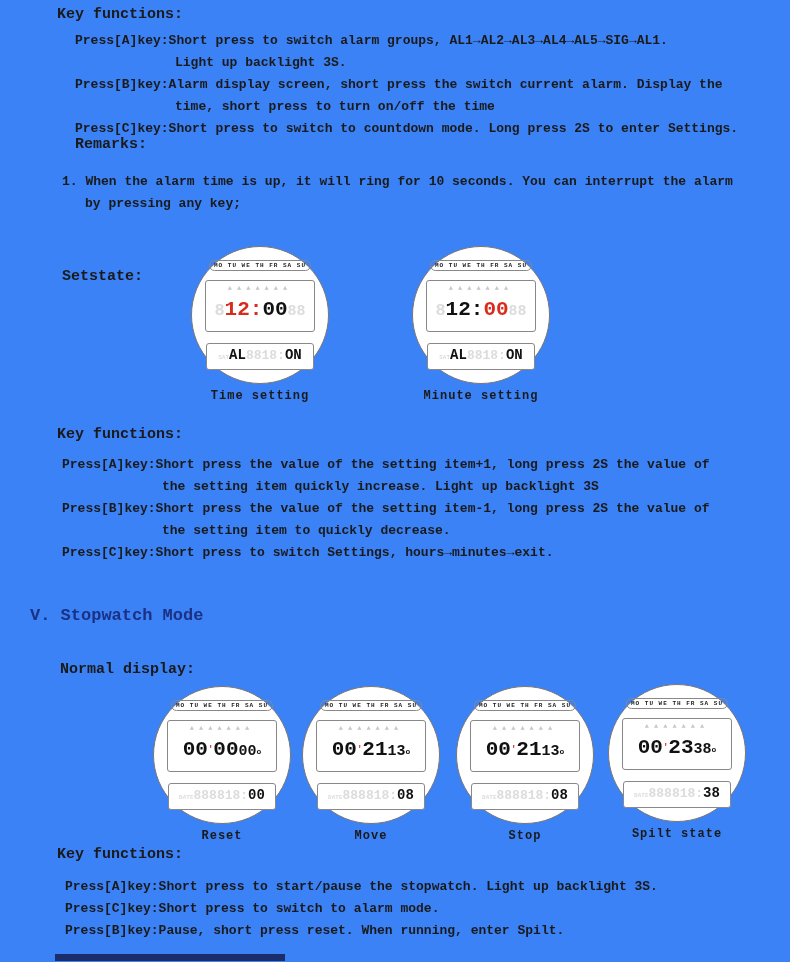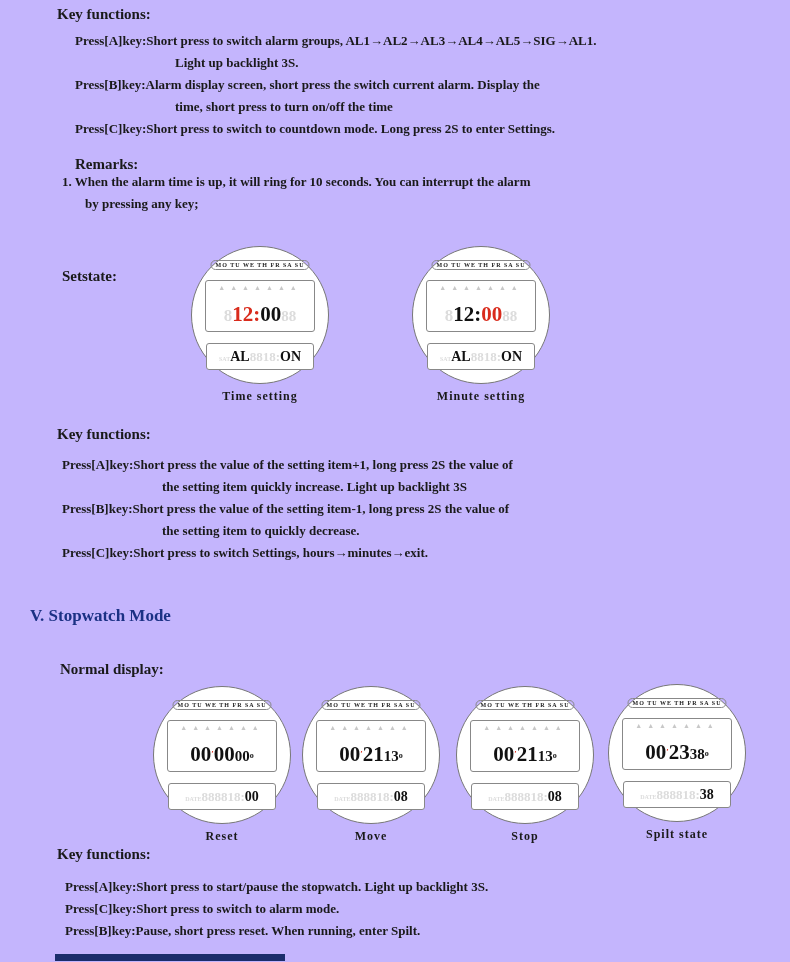--- a/index.html
+++ b/index.html
@@ -1,38 +1,38 @@
 <!DOCTYPE html>
 <html><head>
 <meta charset="utf-8">
 <style>
   html,body{margin:0;padding:0;background:#ffffff;}
-  #page{position:relative;width:790px;height:962px;background:#c4b5fd;overflow:hidden;
-        font-family:Liberation Serif, serif;color:#1a1a1a;}
+  #page{position:relative;width:790px;height:962px;background:#3b82f6;overflow:hidden;
+        font-family:Liberation Mono, monospace;color:#1a1a1a;}
   .abs{position:absolute;}
   .h{font-weight:bold;font-size:15px;white-space:nowrap;}
   .h-blue{font-weight:bold;font-size:17px;white-space:nowrap;color:#1b3184;}
   .lines{font-size:13px;font-weight:600;line-height:22px;}
   .line{white-space:nowrap;}
   .indent-100 .cont{padding-left:100px;}
   .indent-23 .cont{padding-left:23px;}
 
   
   .watch-host{position:absolute;width:152px;text-align:center;}
   .watch-circle{width:136px;height:136px;border:1.5px solid #777;border-radius:50%;
                 position:relative;margin:0 auto;background:#fff;}
   .days{position:absolute;top:13px;left:50%;transform:translateX(-50%);
         border:1px solid #888;border-radius:7px;padding:1px 4px;font-size:6px;
         font-weight:bold;letter-spacing:1px;white-space:nowrap;color:#222;}
   .lcd{border:1px solid #888;border-radius:3px;background:#fff;}
   .lcd.main{position:absolute;top:33px;left:50%;transform:translateX(-50%);
             width:108px;height:50px;}
   .tri{font-size:7px;color:#c8c8c8;letter-spacing:5px;text-align:center;
        line-height:11px;margin-top:2px;white-space:nowrap;overflow:hidden;}
-  .digits{text-align:center;line-height:24px;white-space:nowrap;margin-top:8px;}
+  .digits{text-align:center;line-height:32px;white-space:nowrap;}
   .seg{font-weight:bold;}
   .seg.r{color:#d92b1c;font-size:21px;}
   .seg.d{color:#111;font-size:21px;}
   .seg.d-sm{color:#111;font-size:15px;}
   .seg.g{color:#dcdcdc;font-size:17px;}
   .seg.g-sm{color:#dcdcdc;font-size:15px;}
   .seg.tick{color:#d92b1c;font-size:9px;vertical-align:top;}
   .seg.unit{color:#111;font-size:8px;vertical-align:bottom;}
   .lcd.sub{position:absolute;top:96px;left:50%;transform:translateX(-50%);
            width:106px;height:25px;line-height:23px;text-align:center;white-space:nowrap;}
@@ -51,21 +51,21 @@
 
   <div class="abs h" style="left:57px;top:6px;">Key functions:</div>
   <div class="abs lines indent-100" style="left:75px;top:30px;">
       <div class="line">Press[A]key:Short press to switch alarm groups, AL1→AL2→AL3→AL4→AL5→SIG→AL1.</div>
       <div class="line cont">Light up backlight 3S.</div>
       <div class="line">Press[B]key:Alarm display screen, short press the switch current alarm. Display the</div>
       <div class="line cont">time, short press to turn on/off the time</div>
       <div class="line">Press[C]key:Short press to switch to countdown mode. Long press 2S to enter Settings.</div>
     </div>
 
-  <div class="abs h" style="left:75px;top:156px;">Remarks:</div>
+  <div class="abs h" style="left:75px;top:136px;">Remarks:</div>
   <div class="abs lines indent-23" style="left:62px;top:171px;">
       <div class="line">1. When the alarm time is up, it will ring for 10 seconds. You can interrupt the alarm</div>
       <div class="line cont">by pressing any key;</div>
     </div>
 
   <div class="abs h" style="left:62px;top:268px;">Setstate:</div>
 
   <div class="watch-host" style="left:184px;top:246px;">
       <div class="watch-circle">
         <div class="days">MO TU WE TH FR SA SU</div>

